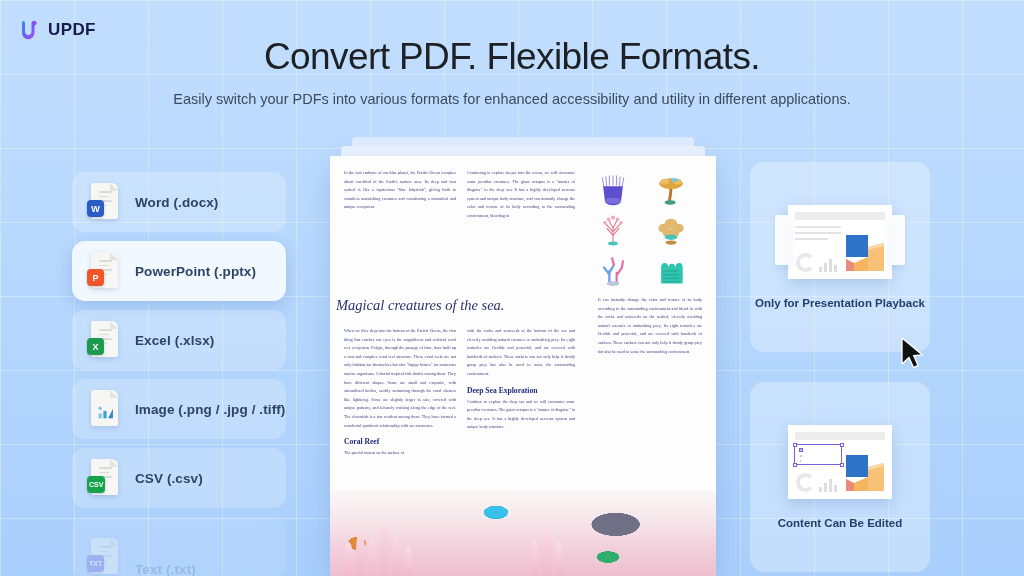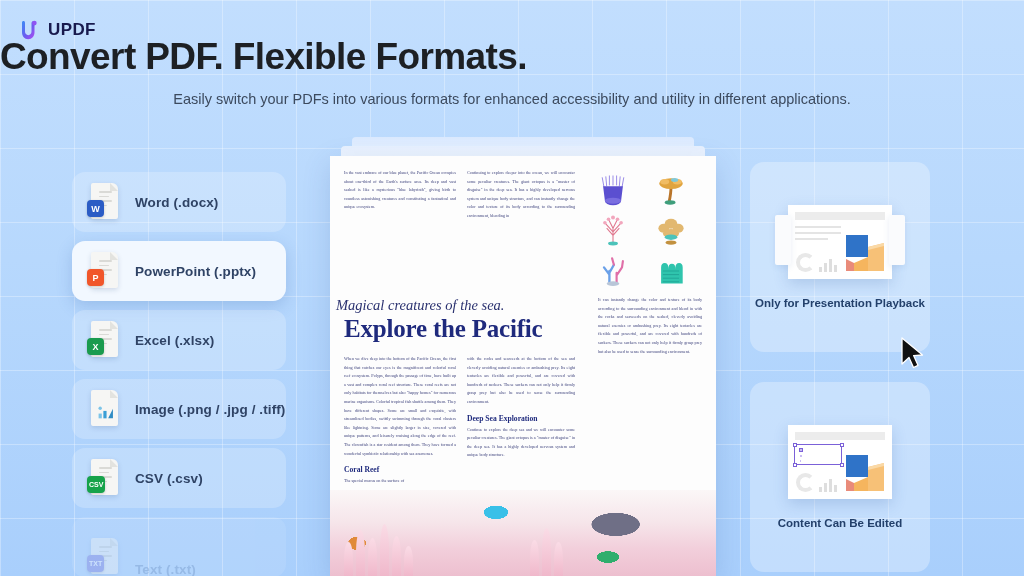--- a/index.html
+++ b/index.html
@@ -30,22 +30,22 @@
     display: flex; align-items: center; gap: 7px;
   }
   .logo-mark { width: 24px; height: 24px; }
   .logo-text {
     font-size: 17px; font-weight: 700; letter-spacing: .4px;
     color: #181a4e;
   }
 
   .headline {
     position: absolute; left: 0; right: 0; top: 36px;
-    text-align: left;
-    font-size: 37px; font-weight: 700; letter-spacing: -.6px;
+    text-align: center;
+    font-size: 37px; font-weight: 400; letter-spacing: -.6px;
     color: #1d2024;
   }
   .subhead {
     position: absolute; left: 0; right: 0; top: 91px;
     text-align: center;
     font-size: 14.5px; font-weight: 400;
     color: #3c4a5e;
   }
 
   
@@ -454,21 +454,20 @@
               <g stroke="#17958a" stroke-width=".9" opacity=".75">
                 <path d="M11 20h18M11 24h18M11 28h18M11 32h18"></path>
               </g>
             </svg>
           </span>
 
         </div>
       </div>
 
       <div class="pg-heroline">Magical creatures of the sea.</div>
-      <div class="pg-herotitle">Explore the Pacific</div>
 
       <div style="position:absolute;left:268px;top:140px;width:104px">
         <div class="micro">It can instantly change the color and texture of its body according to the surrounding environment and blend in with the rocks and seaweeds on the seabed, cleverly avoiding natural enemies or ambushing prey. Its eight tentacles are flexible and powerful, and are covered with hundreds of suckers. These suckers can not only help it firmly grasp prey but also be used to sense the surrounding environment.</div>
       </div>
 
       <div class="pg-lower">
         <div class="pg-col">
           <div class="micro">When we dive deep into the bottom of the Pacific Ocean, the first thing that catches our eyes is the magnificent and colorful coral reef ecosystem. Polyps, through the passage of time, have built up a vast and complex coral reef structure. These coral reefs are not only habitats for themselves but also "happy homes" for numerous marine organisms. Colorful tropical fish shuttle among them. They have different shapes. Some are small and exquisite, with streamlined bodies, swiftly swimming through the coral clusters like lightning. Some are slightly larger in size, covered with unique patterns, and leisurely cruising along the edge of the reef. The clownfish is a star resident among them. They have formed a wonderful symbiotic relationship with sea anemones.</div>
           <div class="sec-head">Coral Reef</div>
           <div class="micro">The special mucus on the surface of</div>

